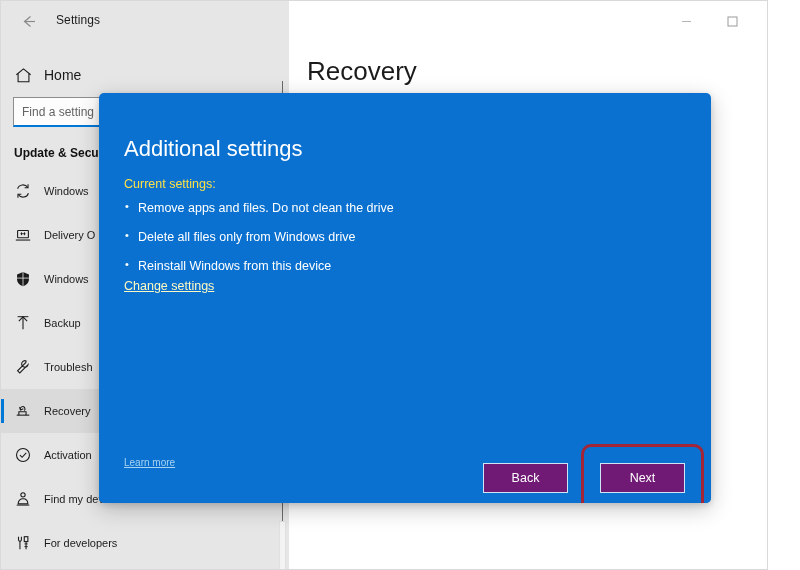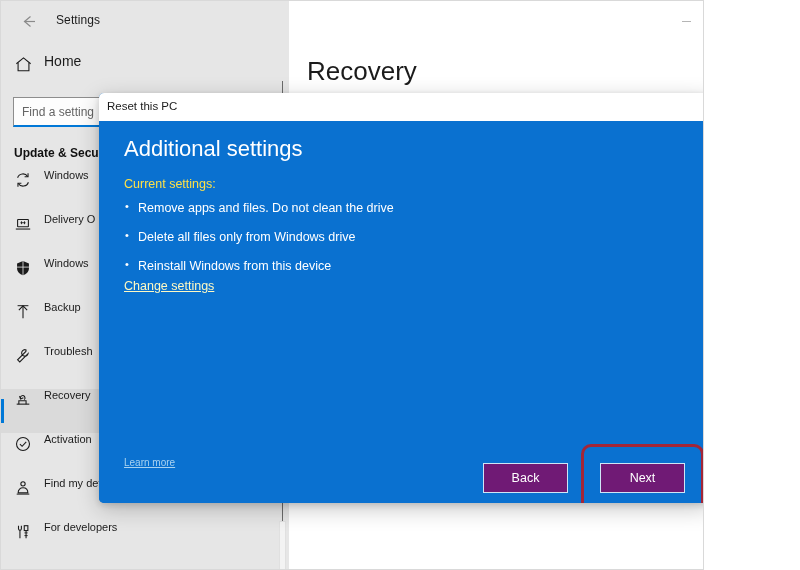--- a/index.html
+++ b/index.html
@@ -5,21 +5,21 @@
   * { box-sizing: border-box; margin: 0; padding: 0; }
   html, body {
     width: 800px; height: 570px;
     font-family: "Liberation Sans", sans-serif;
     background: #ffffff;
     overflow: hidden;
   }
 
   #app {
     position: relative;
-    width: 704px; height: 570px;
+    width: 768px; height: 570px;
     background: #ffffff;
     border: 1px solid #d9d9d9;
     overflow: hidden;
   }
 
   
   .titlebar {
     position: absolute; left: 0; top: 0;
     width: 800px; height: 40px;
     background: #ffffff;
@@ -81,21 +81,21 @@
     font-size: 12px; font-weight: bold; color: #111;
   }
 
   .navlist {
     position: absolute; left: 0; top: 128px;
     width: 288px;
   }
   .navitem {
     position: relative;
     height: 44px;
-    display: flex; 
+    display: flex; align-items: center;
     padding-left: 13px;
   }
   .navitem.selected { background: #dadada; }
   .navitem.selected::before {
     content: "";
     position: absolute; left: 0; top: 10px;
     width: 3px; height: 24px;
     background: #0078d7;
   }
   .navicon {
@@ -379,23 +379,20 @@
       <div class="sb-track"></div>
       <div class="sb-thumb"></div>
     </div>
   </div>
 
   <div class="content">
     <div class="page-heading">Recovery</div>
   </div>
 
   <div class="dialog">
-    <div class="dialog-titlebar">
-      <div class="dialog-title">Reset this PC</div>
-    </div>
     <div class="dialog-body">
       <div class="dlg-heading">Additional settings</div>
       <div class="dlg-sub">Current settings:</div>
       <ul class="bullets">
         <li>Remove apps and files. Do not clean the drive</li>
         <li>Delete all files only from Windows drive</li>
         <li>Reinstall Windows from this device</li>
       </ul>
       <a class="change-link">Change settings</a>
       <a class="learn-link">Learn more</a>

